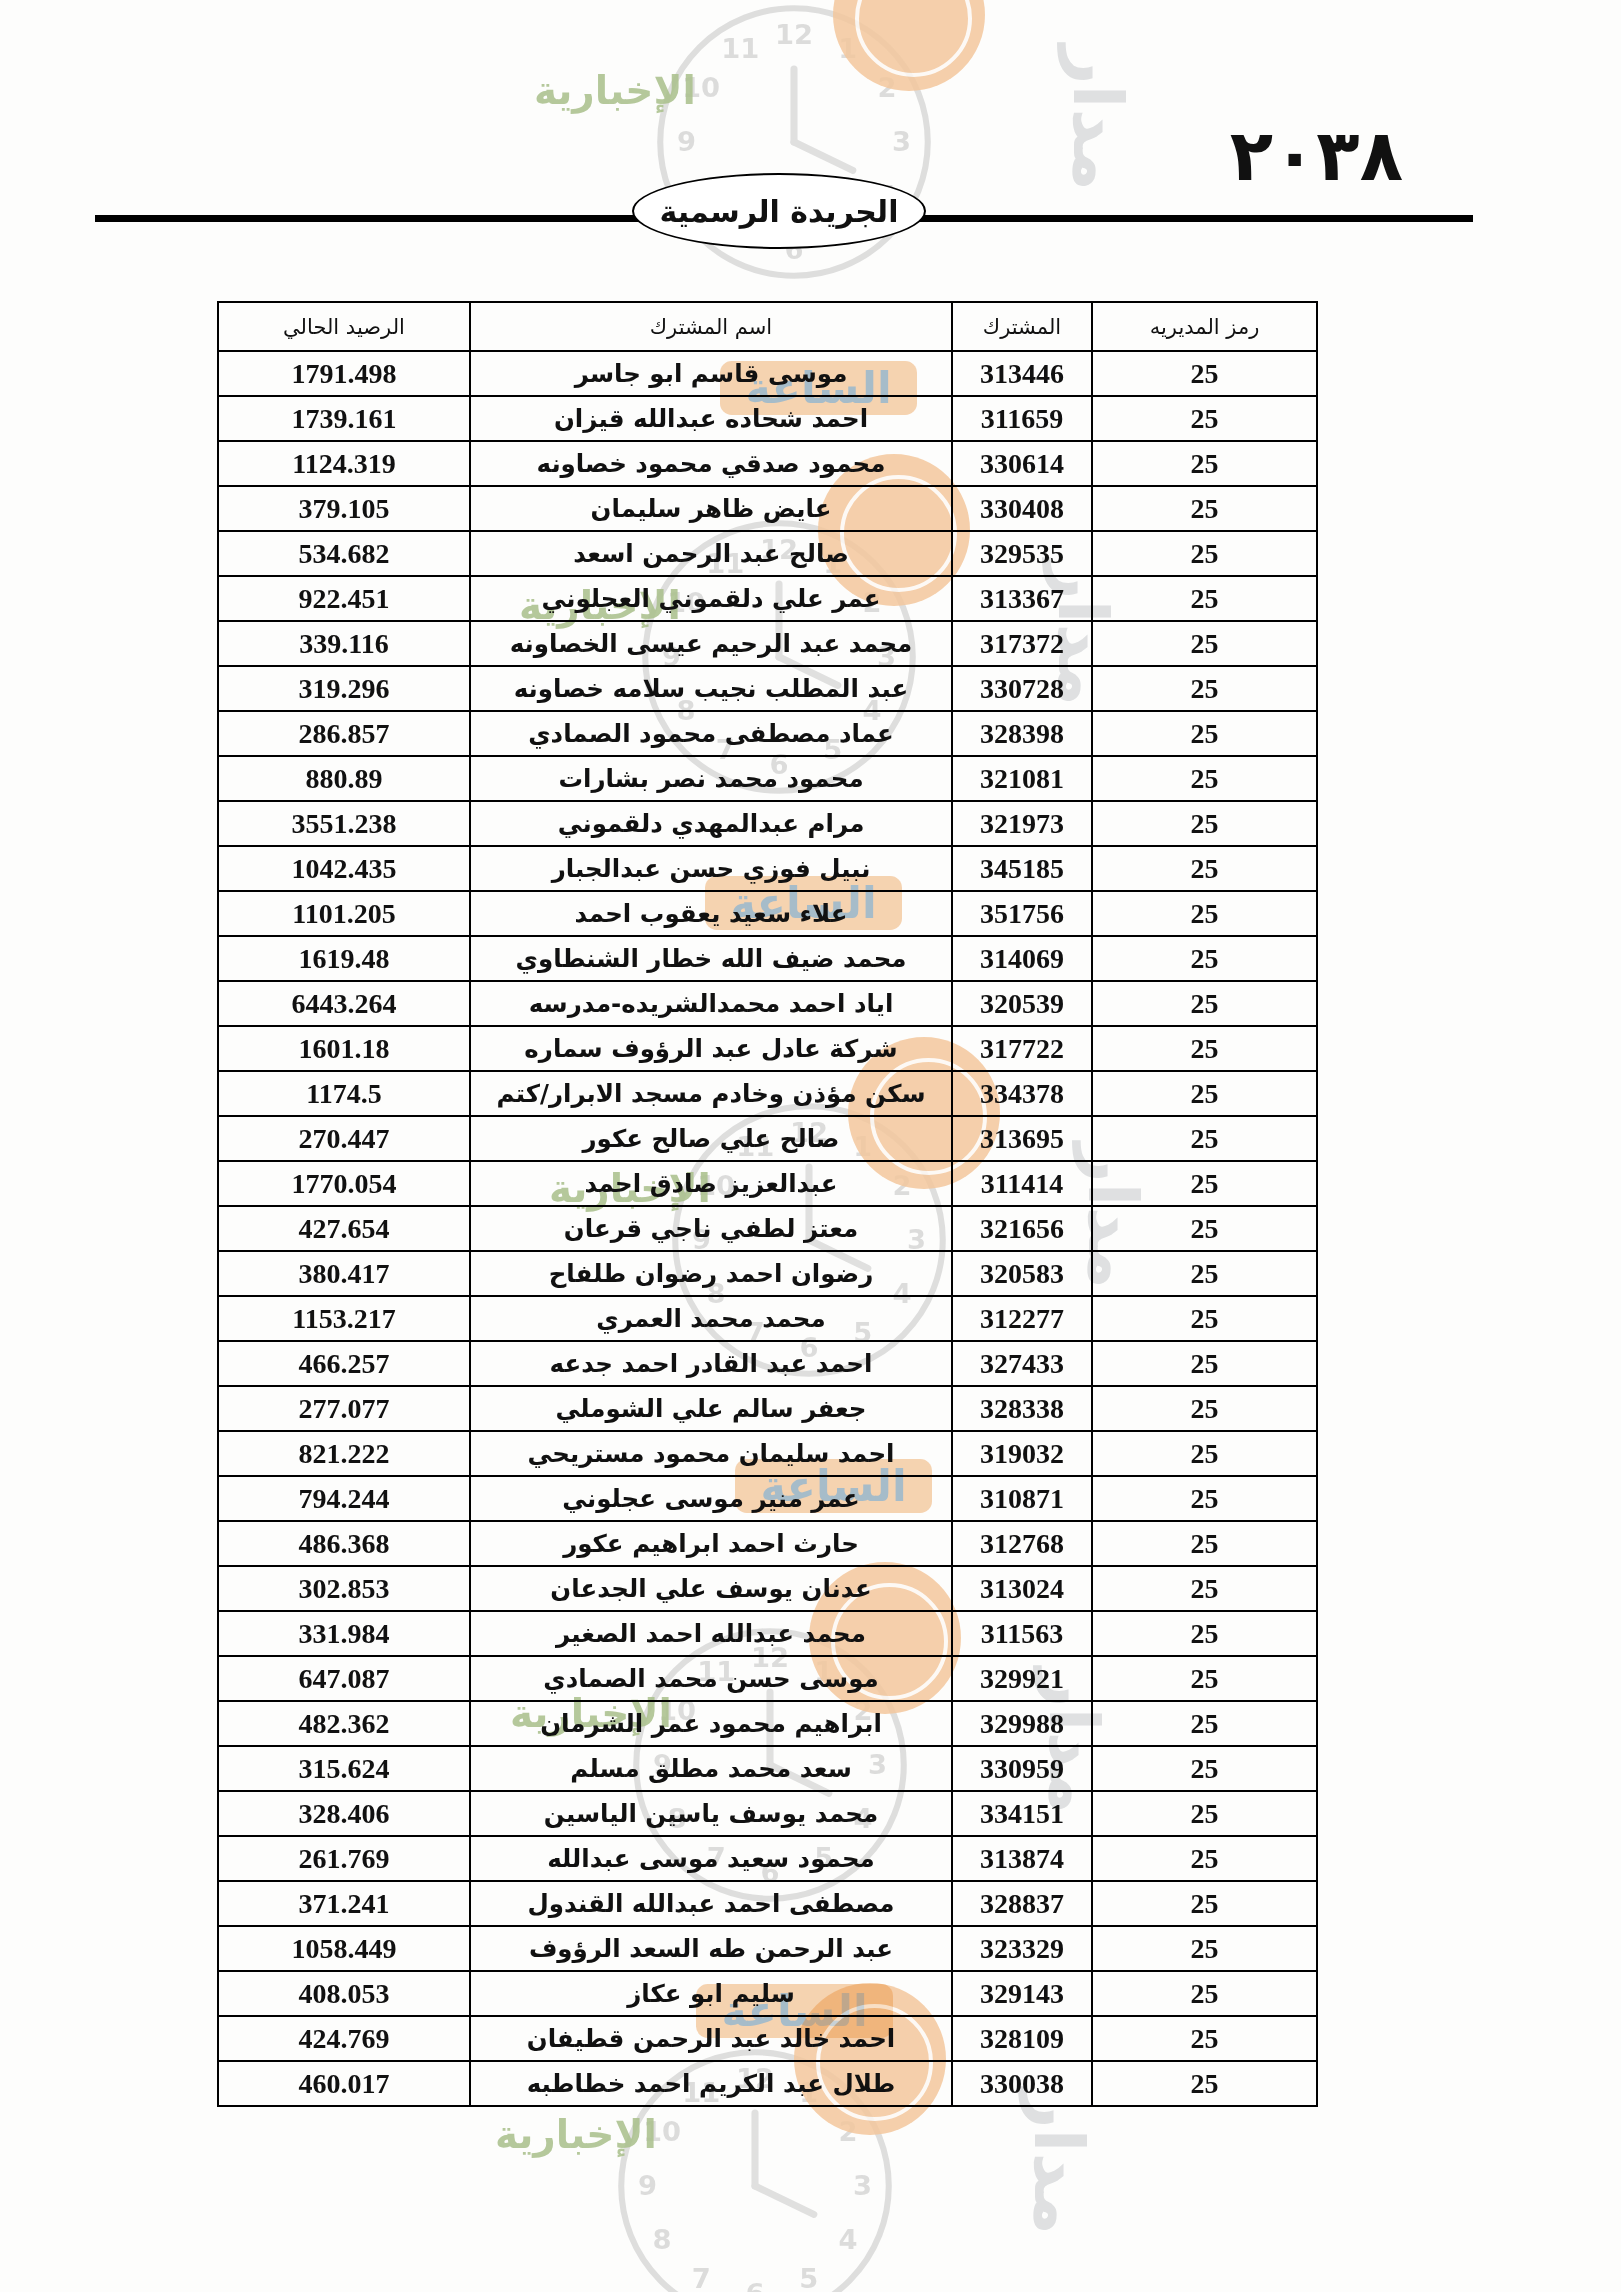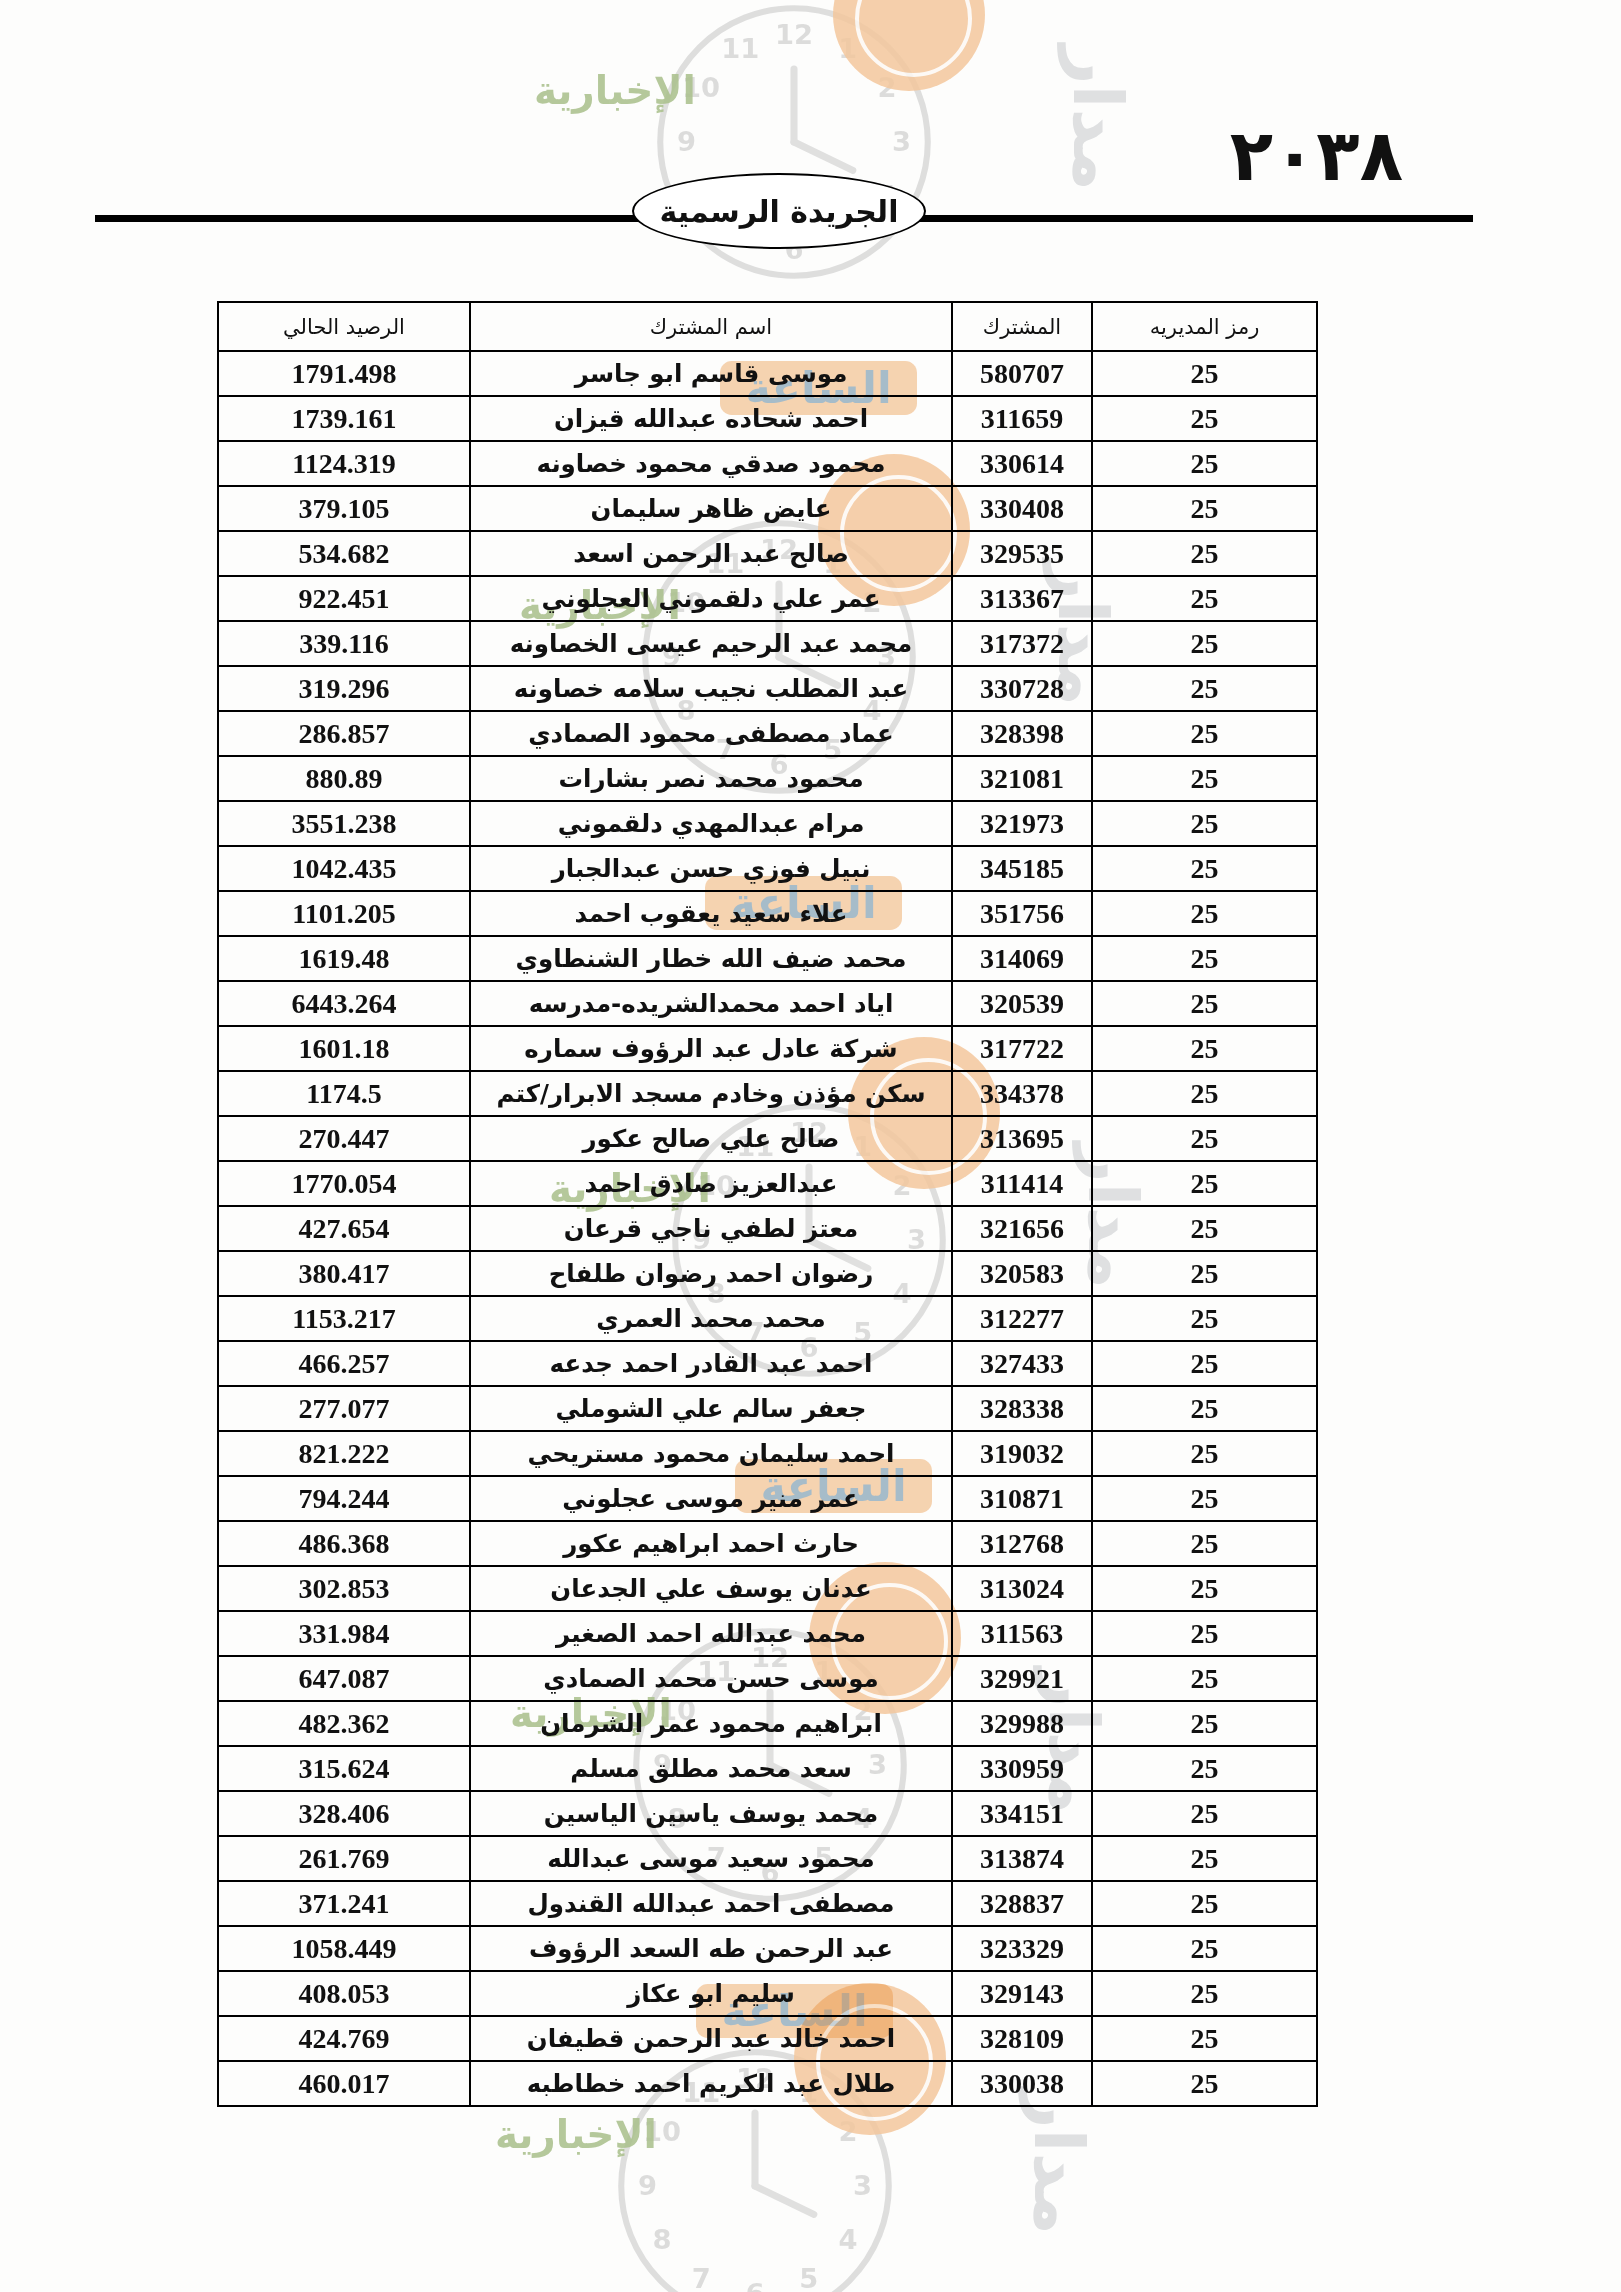--- a/index.html
+++ b/index.html
@@ -231,21 +231,21 @@
       <tr>
         <th>رمز المديريه</th>
         <th>المشترك</th>
         <th>اسم المشترك</th>
         <th>الرصيد الحالي</th>
       </tr>
     </thead>
     <tbody id="table-body">
         <tr>
           <td class="num">25</td>
-          <td class="num">580707</td>
+          <td class="num">313446</td>
           <td class="name">موسى قاسم ابو جاسر</td>
           <td class="num">1791.498</td>
         </tr>
         <tr>
           <td class="num">25</td>
           <td class="num">311659</td>
           <td class="name">احمد شحاده عبدالله قيزان</td>
           <td class="num">1739.161</td>
         </tr>
         <tr>

